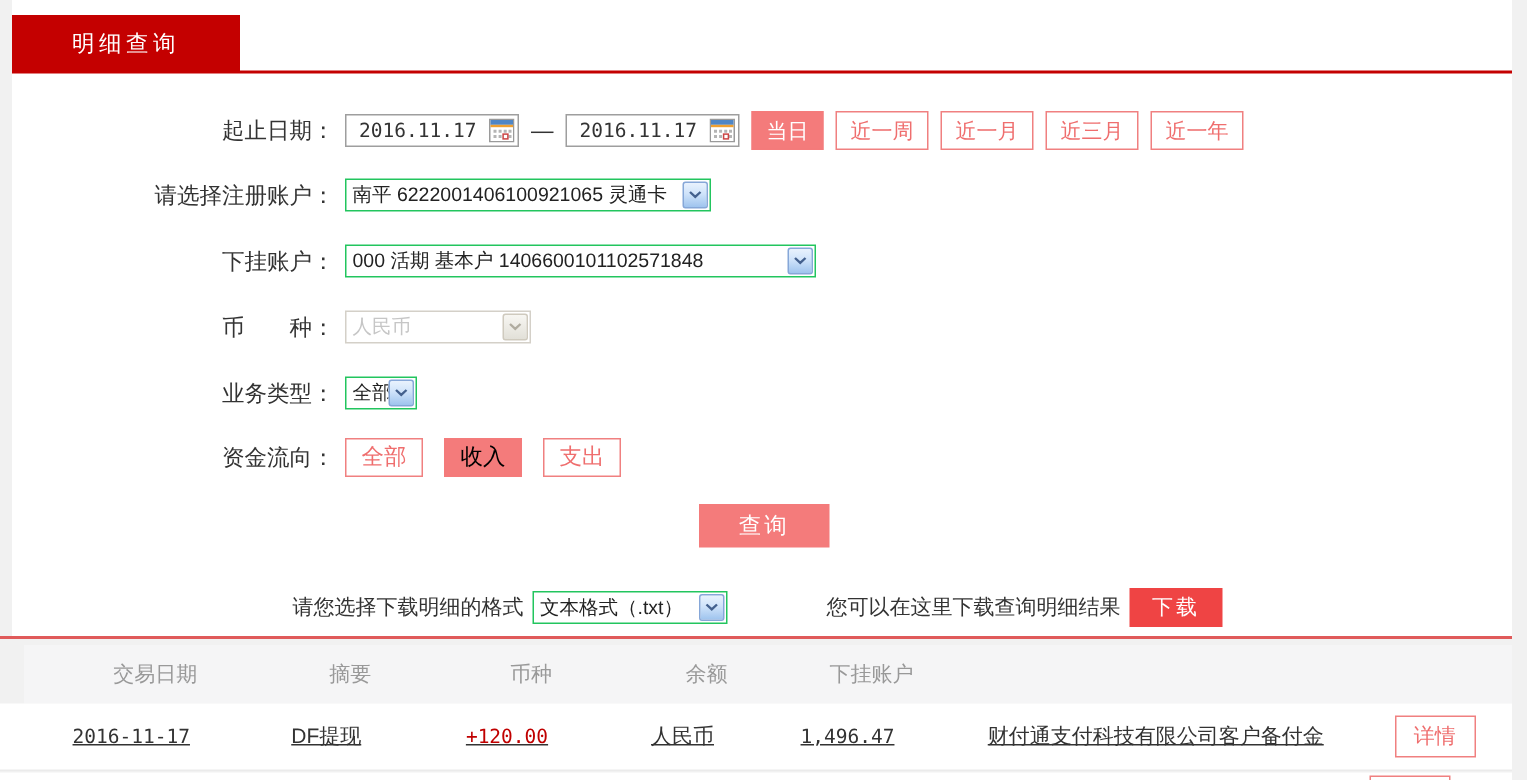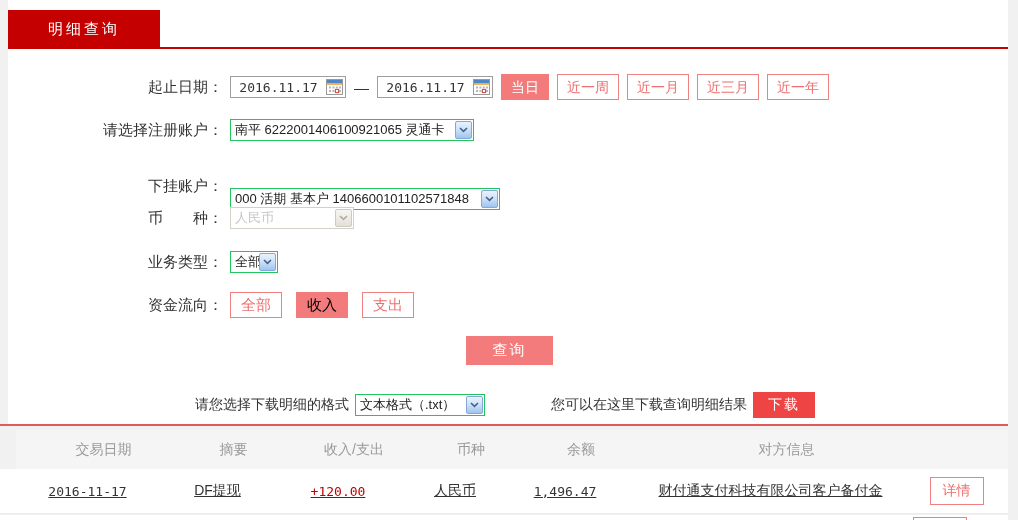--- a/index.html
+++ b/index.html
@@ -178,21 +178,21 @@
           <svg width="9" height="6" viewBox="0 0 9 6">
               <path d="M1 1 L4.5 4.3 L8 1" stroke="#44618e" stroke-width="1.6" fill="none"></path>
             </svg>
         </span>
       </div>
     </div>
 
     <div class="frow" style="top:163px;">
       <div class="flabel">下挂账户：</div>
       <div class="gap7"></div>
-      <div class="xp-select" style="width:270px;margin-top:25px;">
+      <div class="xp-select" style="width:314px;">
         <span class="xp-select-text">000 活期 基本户 1406600101102571848</span>
         <span class="xp-arrow">
           <svg width="9" height="6" viewBox="0 0 9 6">
               <path d="M1 1 L4.5 4.3 L8 1" stroke="#44618e" stroke-width="1.6" fill="none"></path>
             </svg>
         </span>
       </div>
     </div>
 
     <div class="frow" style="top:207px;">
@@ -244,24 +244,23 @@
       <span class="dl-hint">您可以在这里下载查询明细结果</span>
       <button class="dl-btn">下载</button>
     </div>
   </div>
 
   <div class="table-sep"></div>
 
   <div class="thead tgrid">
     <div>交易日期</div>
     <div>摘要</div>
-    <div>收入/支出</div>
     <div>币种</div>
     <div>余额</div>
-    <div>对方信息</div>
+    <div>下挂账户</div>
     <div></div>
   </div>
 
   <div class="trow tgrid">
     <div class="num">2016-11-17</div>
     <div>DF提现</div>
     <div class="num amt">+120.00</div>
     <div>人民币</div>
     <div class="num">1,496.47</div>
     <div>财付通支付科技有限公司客户备付金</div>

